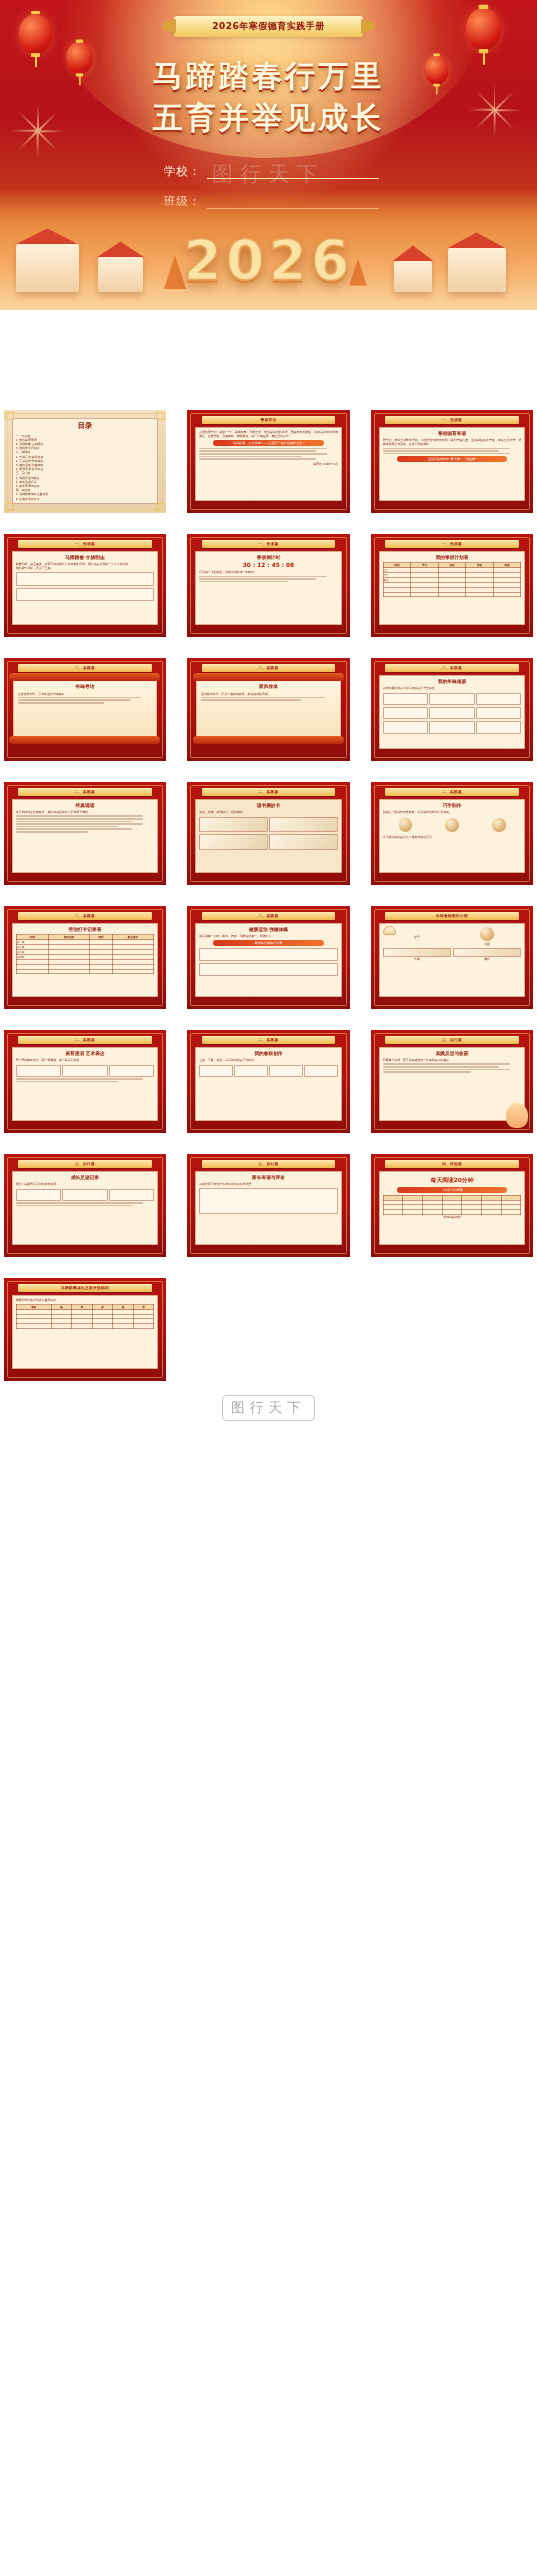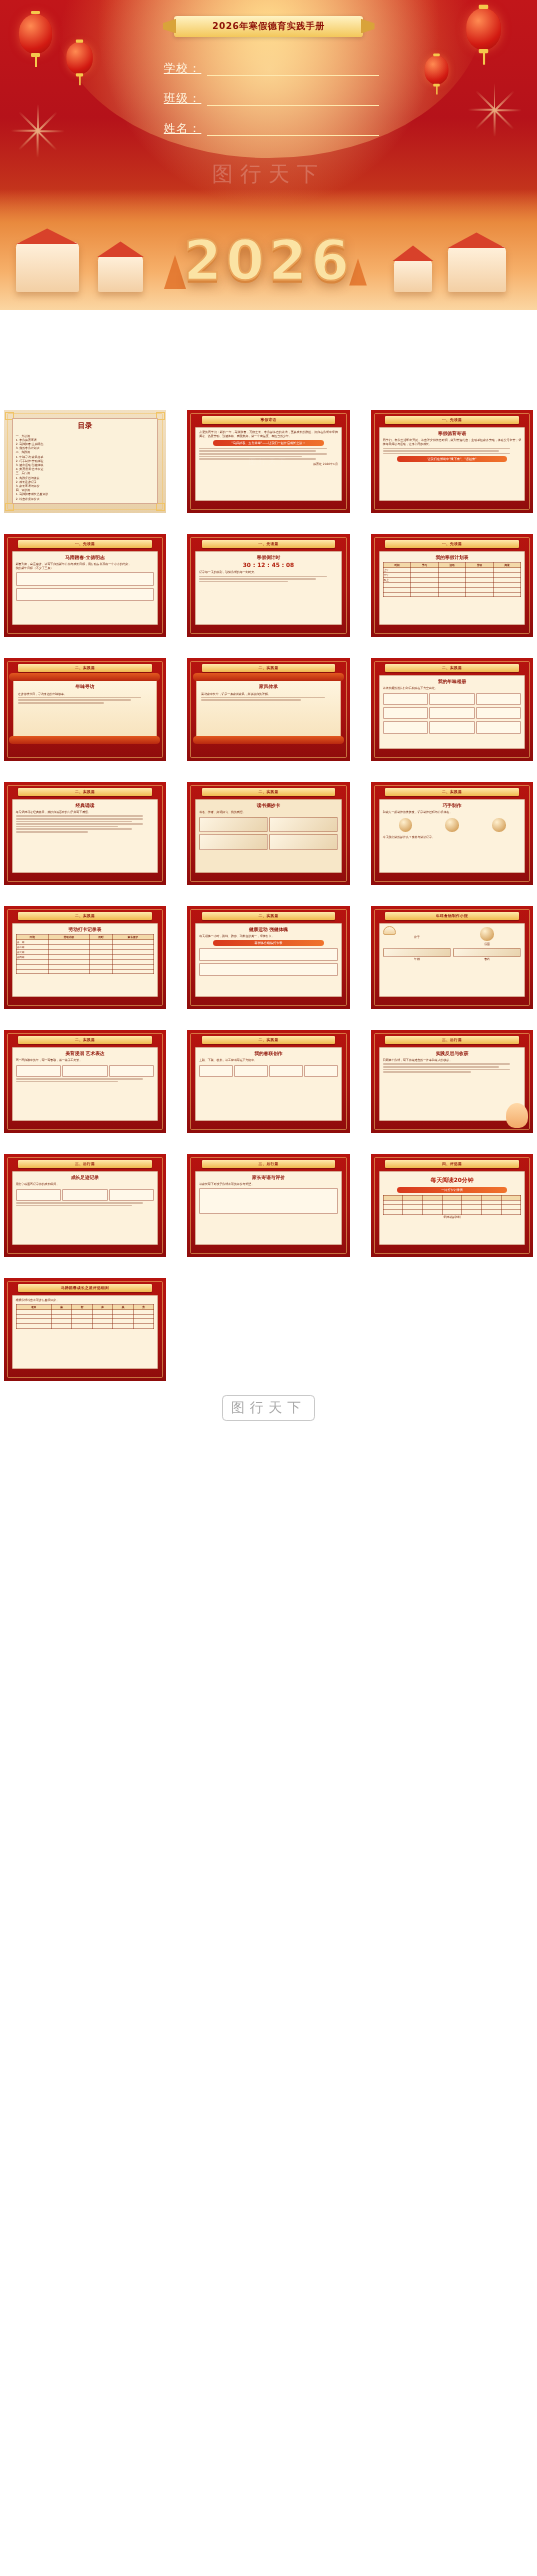--- a/index.html
+++ b/index.html
@@ -73,21 +73,21 @@
   .cover-title {
     position: relative; margin-top: 18px; text-align: center;
     color: #fff8df; font-size: 30px; line-height: 1.42; font-weight: bold;
     letter-spacing: 3.1px;
     text-shadow: 0 0 11.5px rgba(255,170,60,.9), 0 2.1px 0 #a1110a, 1.6px 1.6px 5.2px rgba(0,0,0,.45);
   }
   .cover-fields {
     position: relative; margin: 24px auto 0; width: 220px;
     color: #fff6e0; font-size: 11.5px; letter-spacing: 1px;
   }
-  .cover-field { display: flex; align-items: flex-end; margin-bottom: 15px; text-decoration: underline; }
+  .cover-field { display: flex; align-items: flex-end; margin-bottom: 15px; }
   .cover-field .lbl { width: 48px; text-align: right; padding-right: 5.2px; }
   .cover-field .line { flex: 1; border-bottom: 1px solid #ffe9b0; height: 13.6px; }
 
   .cover-town {
     position: absolute; left: 0; right: 0; bottom: 0; height: 121px;
     background: linear-gradient(180deg, rgba(226,120,52,0) 0%, #e98a3e 28%, #f6b06a 68%, #fbd6a2 100%);
     text-align: right;
   }
   .house {
     position: absolute; bottom: 18px; border-radius: 5.2px 5.2px 2.1px 2.1px;
@@ -296,20 +296,22 @@
       <span style="transform:rotate(135deg)"></span>
     <span style="transform:rotate(180deg)"></span>
       <span style="transform:rotate(225deg)"></span>
     <span style="transform:rotate(270deg)"></span>
       <span style="transform:rotate(315deg)"></span>
   </div>
 
   <div class="cover-banner">2026年寒假德育实践手册</div>
 
   <div class="cover-title">
+    <div>马蹄踏春行万里</div>
+    <div>五育并举见成长</div>
   </div>
 
   <div class="cover-fields">
     <div class="cover-field">
       <span class="lbl">学校：</span>
       <span class="line"></span>
     </div>
     <div class="cover-field">
       <span class="lbl">班级：</span>
       <span class="line"></span>

